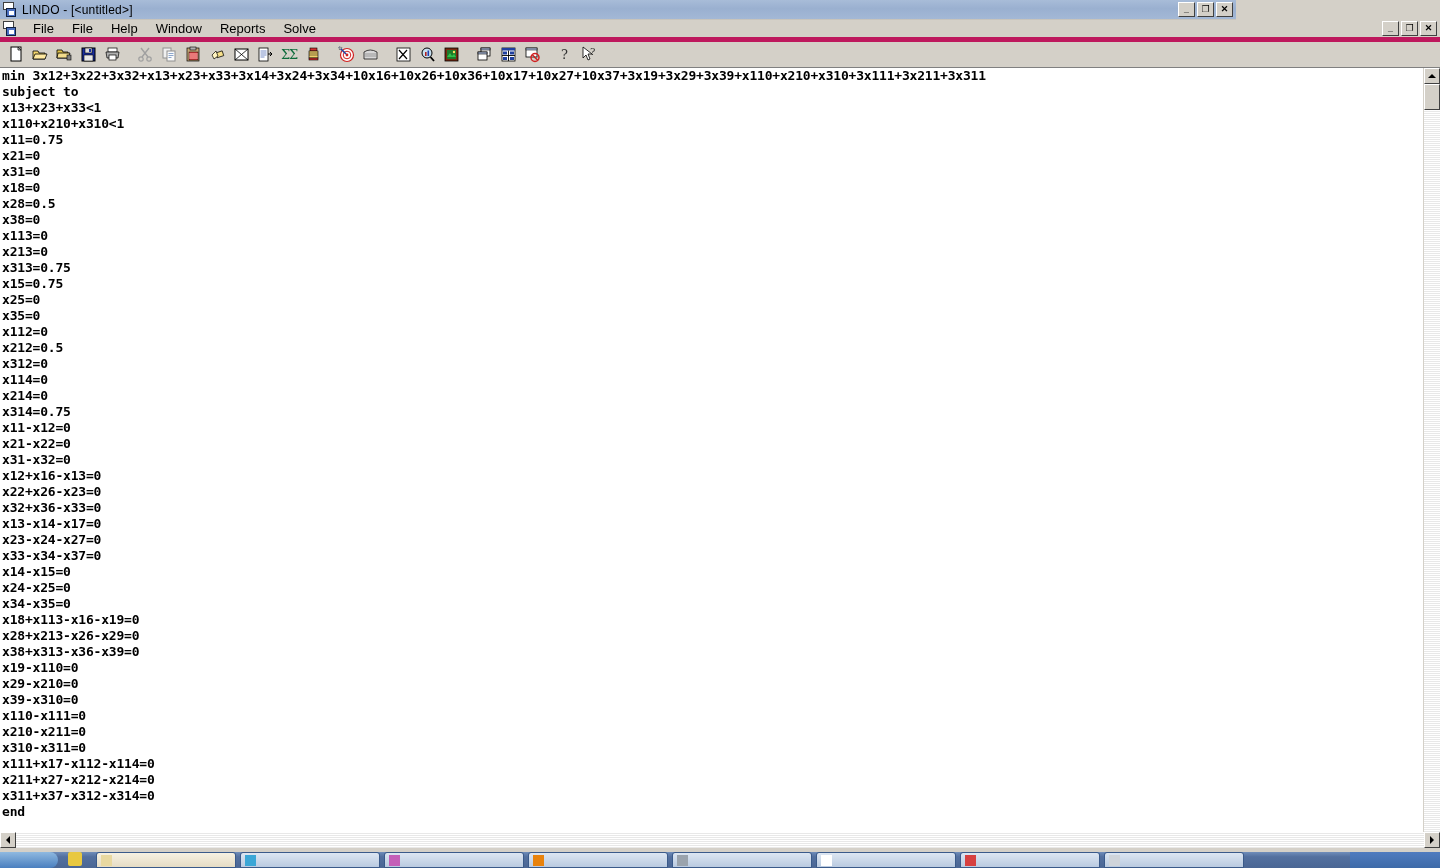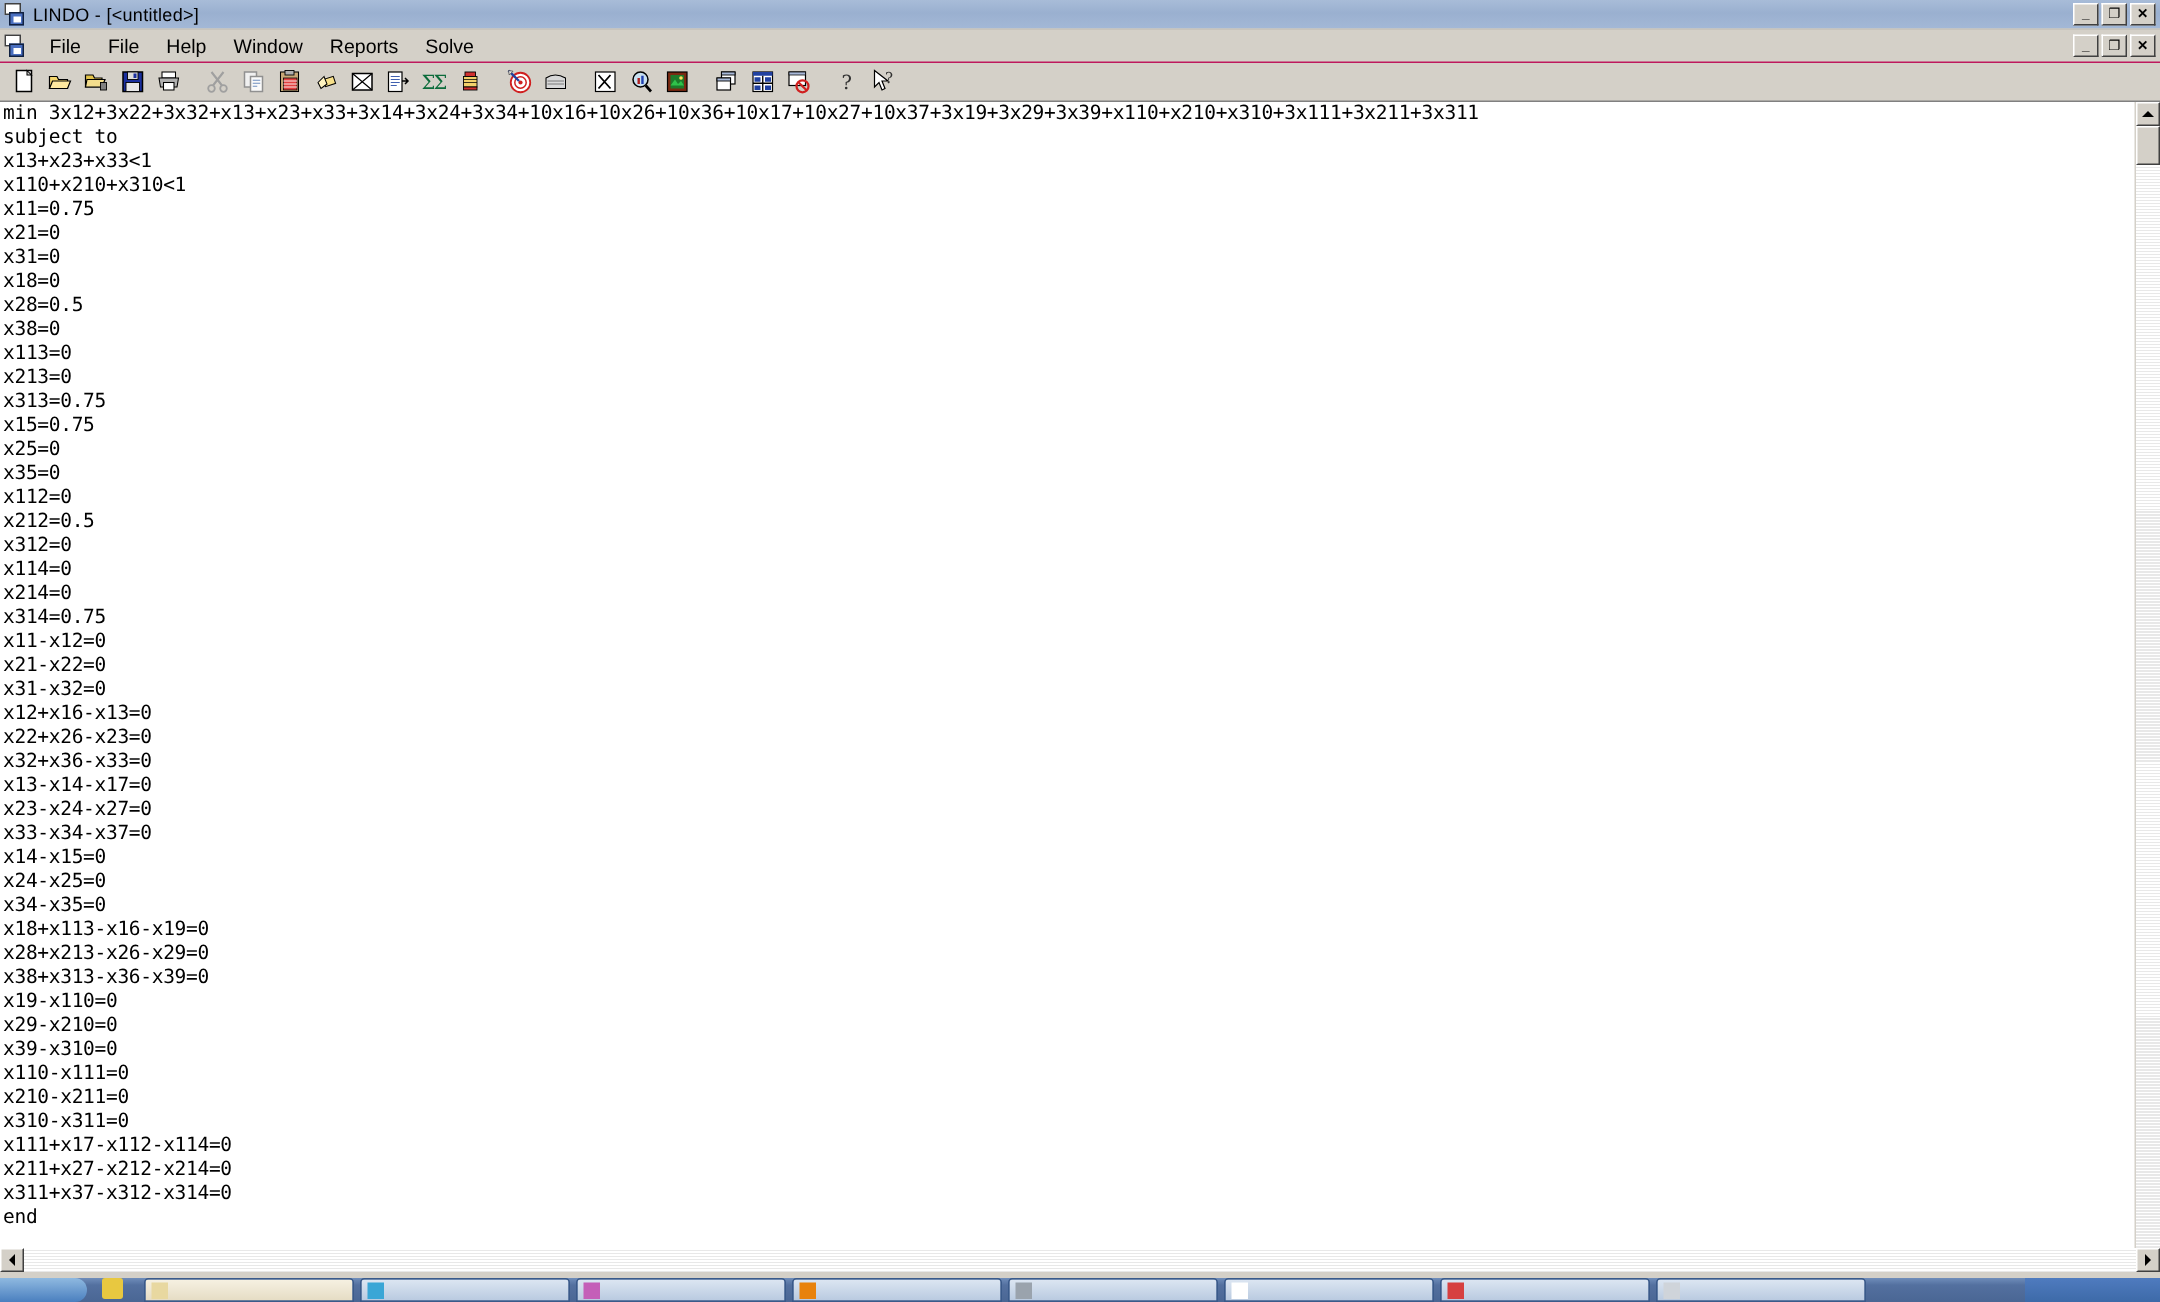--- a/index.html
+++ b/index.html
@@ -10,21 +10,21 @@
     font-family: "Liberation Sans", sans-serif;
   }
   #app {
     position: relative;
     width: 1440px; height: 868px;
     background: #d4d0c8;
   }
 
   
   .titlebar {
-    position: absolute; left: 0; top: 0; width: 1440px; height: 20px;
+    position: absolute; left: 0; top: 0; width: 1236px; height: 20px;
     background: linear-gradient(to bottom, #a8bcd8 0%, #9ab0d0 45%, #a3b8d6 100%);
     display: flex; align-items: center;
     border-bottom: 1px solid #c8c4bc;
     justify-content: center;
   }
   .app-icon {
     width: 16px; height: 16px; margin-left: 2px; margin-right: 4px;
     position: relative; flex: 0 0 auto;
   }
   .app-icon .g1 {
@@ -59,21 +59,21 @@
     left: 0; right: 0; text-align: center;
   }
   .gl-min { bottom: 2px; font-weight: bold; }
   .gl-max { top: 2px; }
   .gl-close { top: 2px; font-weight: bold; }
 
   
   .menubar {
     position: absolute; left: 0; top: 20px; width: 1440px; height: 22px;
     background: #d4d0c8; display: flex; align-items: center;
-    border-bottom: 1px solid #be185d;
+    border-bottom: 5px solid #be185d;
   }
   .doc-icon {
     width: 16px; height: 16px; margin-left: 2px; margin-right: 6px;
     position: relative; flex: 0 0 auto;
   }
   .doc-icon .g1 {
     position: absolute; left: 1px; top: 0px; width: 11px; height: 8px;
     background: #ffffff; border: 1px solid #404040;
   }
   .doc-icon .g2 {
@@ -118,21 +118,21 @@
     width: 1416px; height: 764px;
     background: #ffffff;
     overflow: hidden;
     padding: 0;
   }
   .code {
     font-family: "DejaVu Sans Mono", "Liberation Mono", monospace;
     font-size: 13px;
     line-height: 16px;
     color: #000000;
-    font-weight: normal;
+    font-weight: bold;
     white-space: pre;
     padding: 0 0 0 2px;
     letter-spacing: -0.2px;
   }
   .code .ln { height: 16px; }
 
   
   .vscroll {
     position: absolute; right: 0; top: 0; width: 17px; height: 764px;
     background: #ffffff;

